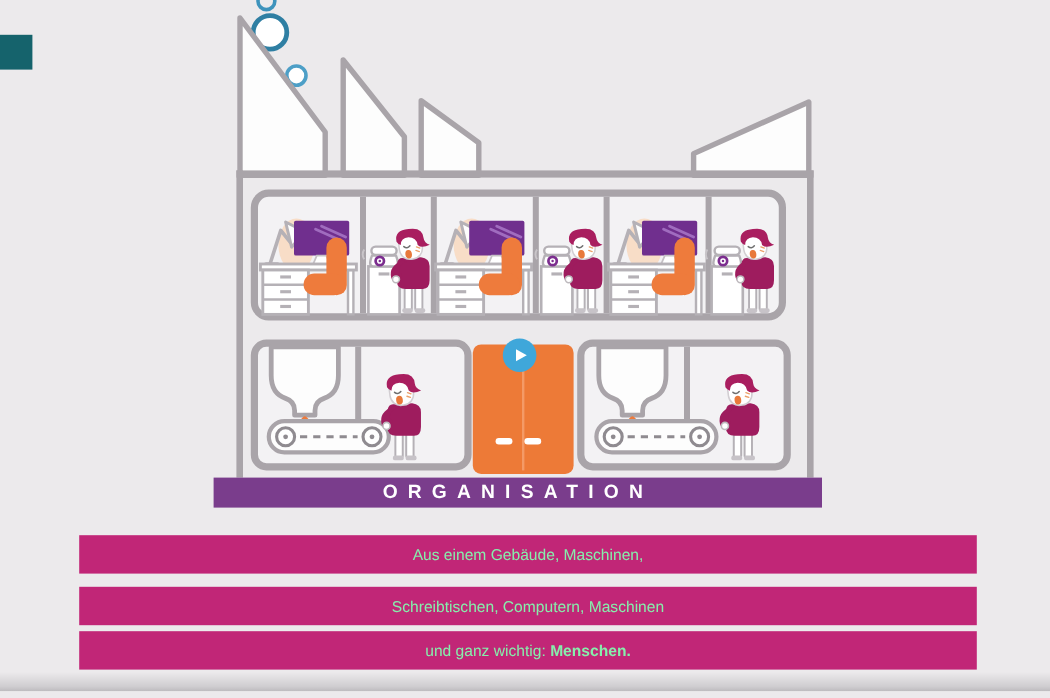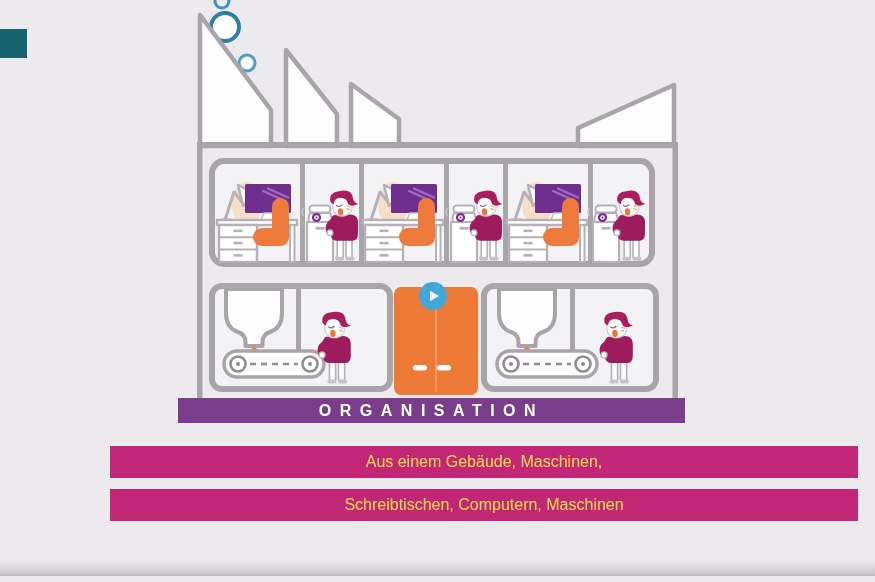--- a/index.html
+++ b/index.html
@@ -2,22 +2,22 @@
 <html><head>
 <meta charset="utf-8">
 <style>
   html,body{margin:0;padding:0;background:#ECEAEC;}
   #stage{position:relative;width:875px;height:576px;background:#ECEAEC;overflow:hidden;
          font-family:"Liberation Sans",sans-serif;}
   svg{position:absolute;left:0;top:0;}
   .banner{position:absolute;left:178px;top:398px;width:507px;height:25px;background:#7A3D8C;
           color:#fff;font-weight:bold;font-size:16px;line-height:26px;letter-spacing:8.5px;
           text-align:center;white-space:nowrap;}
-  .cap{position:absolute;left:66px;width:748px;height:32px;background:#C12677;color:#fde047;
-       font-size:16px;display:flex;align-items:center;justify-content:center;white-space:pre;margin-left:44px;}
+  .cap{position:absolute;left:66px;width:748px;height:32px;background:#C12677;color:#86efac;
+       font-size:13px;display:flex;align-items:center;justify-content:center;white-space:pre;}
   #cap1{top:446px;} #cap2{top:489px;} #cap3{top:526px;}
   #cap3 b{font-weight:bold;}
   .teal{position:absolute;left:0;top:29px;width:27px;height:29px;background:#15636C;}
   .strip{position:absolute;left:0;top:560px;width:875px;height:22px;
          background:linear-gradient(to bottom, rgba(236,234,236,0) 0%, #CFCDD0 55%, #A19EA2 100%);}
   .play{position:absolute;left:419px;top:282px;width:28px;height:28px;border:none;border-radius:50%;
         background:#3FA7DA;cursor:pointer;display:flex;align-items:center;justify-content:center;padding:0;}
   .tri{display:block;width:0;height:0;border-left:9px solid #fff;border-top:5.5px solid transparent;
        border-bottom:5.5px solid transparent;margin-left:3px;}
 </style>
@@ -148,20 +148,21 @@
         <rect x="413" y="365" width="14" height="5.5" rx="2.7" fill="#FFF"></rect>
         <rect x="437" y="365" width="14" height="5.5" rx="2.7" fill="#FFF"></rect>
       </g>
     </g>
   </svg>
 
   <div class="banner">ORGANISATION</div>
 
   <div class="cap" id="cap1">Aus einem Gebäude, Maschinen,</div>
   <div class="cap" id="cap2">Schreibtischen, Computern, Maschinen</div>
+  <div class="cap" id="cap3"><span>und ganz wichtig: </span><b>Menschen.</b></div>
 
   <div class="teal"></div>
   <div class="strip"></div>
 
   <button class="play">
     <span class="tri"></span>
   </button>
 
 </div>
 

